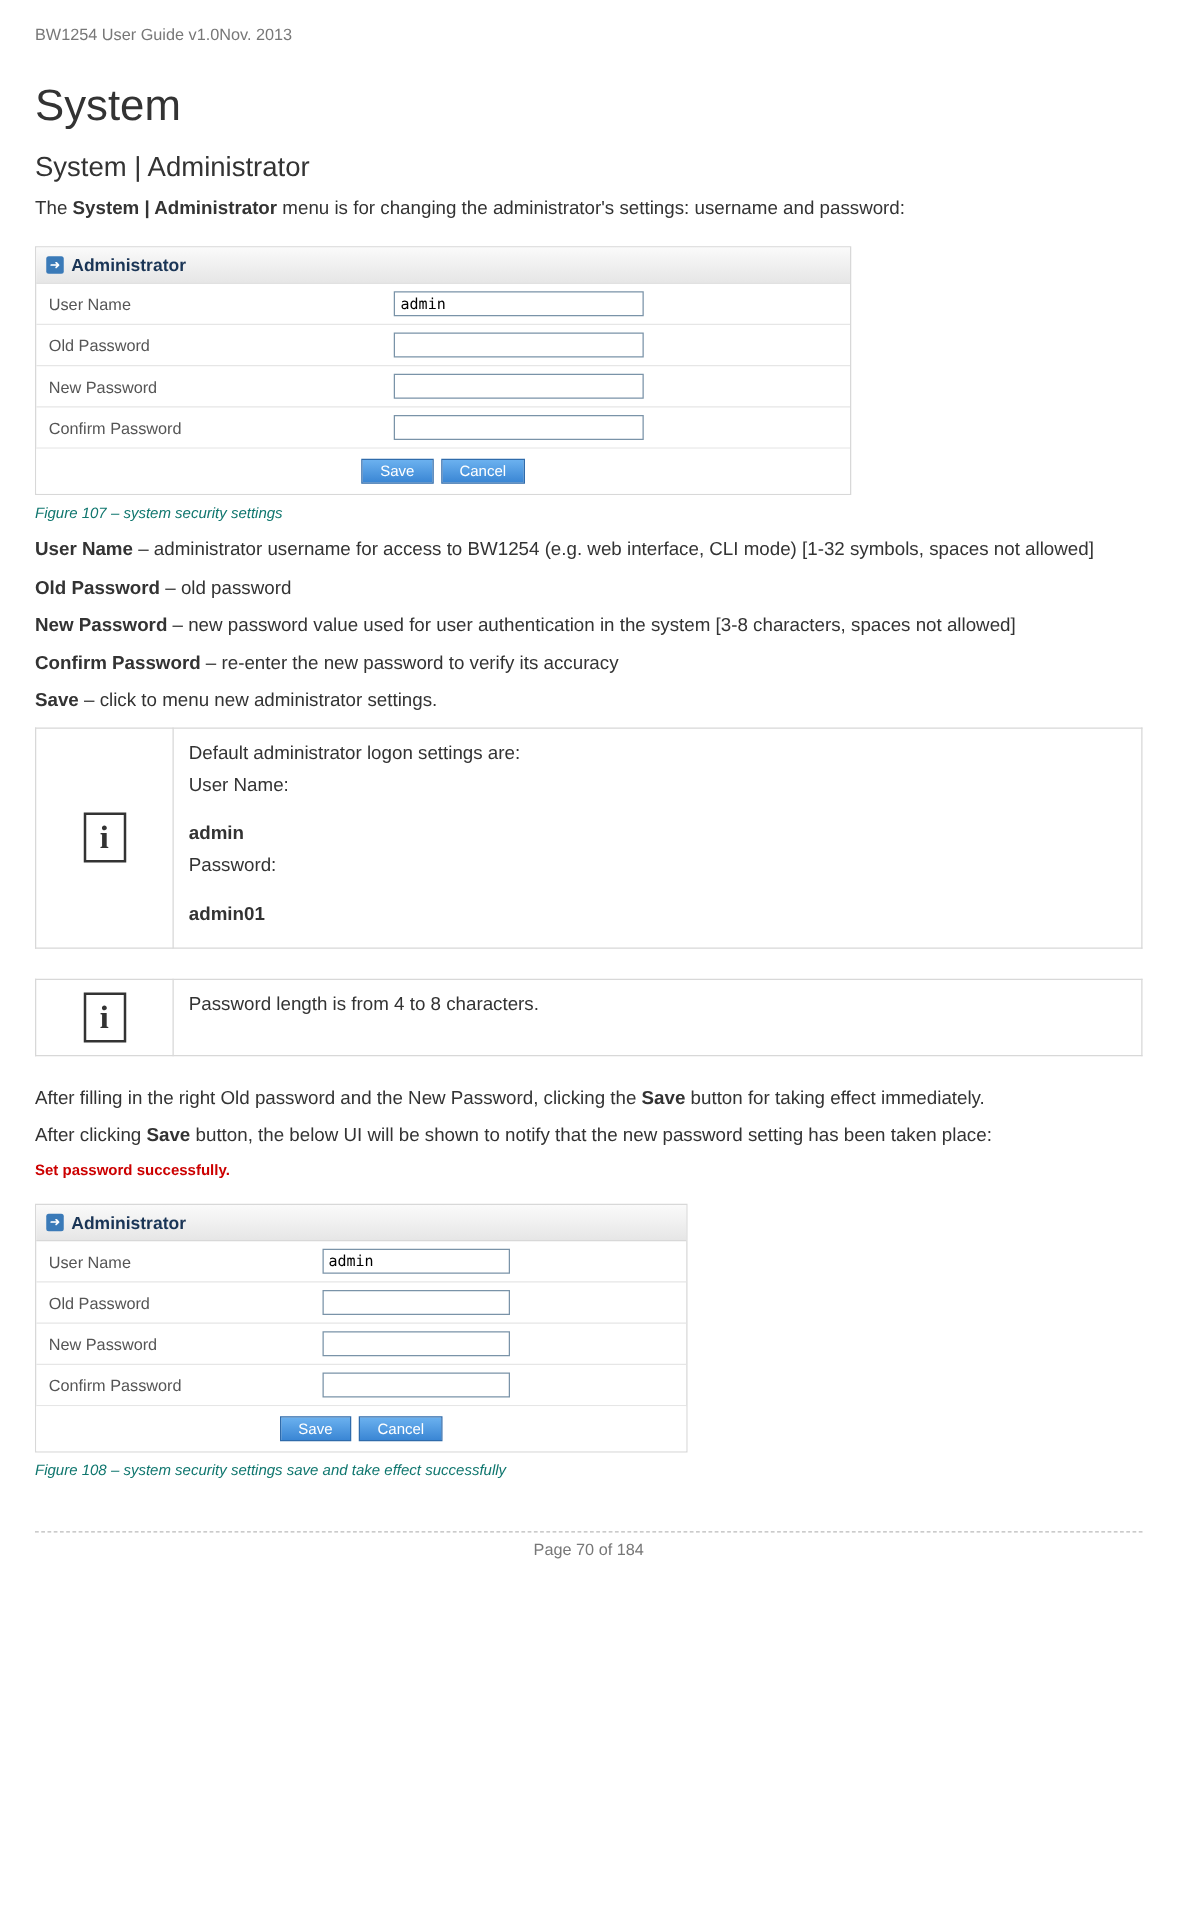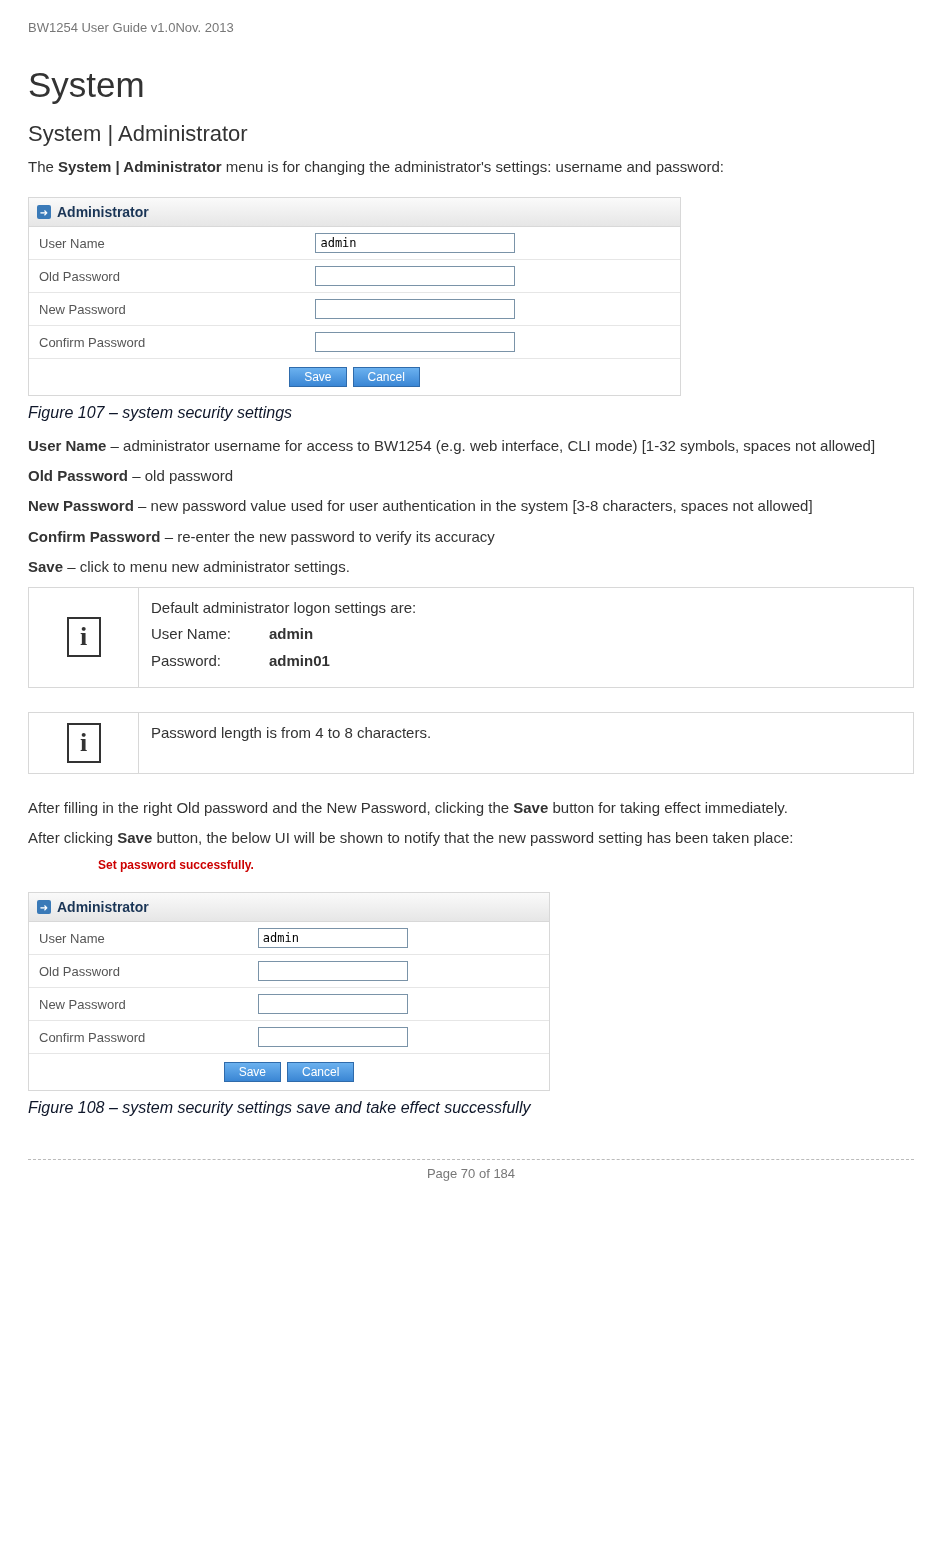--- a/index.html
+++ b/index.html
@@ -8,21 +8,21 @@
     font-size: 15px;
     color: #333;
     padding: 20px 28px;
     width: 942px;
     background: #fff;
   }
   .hdr { display: flex; justify-content: flex-start; color: #777; font-size: 13px; margin-bottom: 30px; }
   h1 { font-size: 35px; font-weight: normal; color: #333; margin-bottom: 16px; }
   h2 { font-size: 22px; font-weight: normal; color: #333; margin-bottom: 10px; }
   p { margin-bottom: 10px; line-height: 1.35; }
-  .caption { font-style: italic; color: #0f172a; font-size: 16px; margin: 6px 0 12px 0; }
+  .caption { font-style: italic; color: #0f766e; font-size: 12px; margin: 6px 0 12px 0; }
   .para b { font-weight: bold; }
   
   .panel { border: 1px solid #d8d8d8; width: 653px; margin: 20px 0 6px 0; }
   .panel.sm { width: 522px; }
   .panel-hd { background: linear-gradient(#fafafa,#e6e6e6); padding: 6px 8px; display: flex; align-items: center; gap: 6px; border-bottom: 1px solid #d8d8d8; }
   .panel-hd .arrow { width: 14px; height: 14px; background: #3a7ab8; display: inline-flex; align-items: center; justify-content: center; color: #fff; font-size: 10px; border-radius: 2px;}
   .panel-hd .ttl { font-weight: bold; color: #1a3556; font-family: Verdana, sans-serif; font-size: 14px; text-align: center;}
   .prow { display: flex; border-bottom: 1px solid #e6e6e6; align-items: center; }
   .prow .lbl { width: 44%; padding: 8px 10px; color: #555; font-family: Verdana, sans-serif; font-size: 13px;}
   .prow .ctl { padding: 6px 0; }
@@ -30,25 +30,25 @@
   .panel.sm .prow .ctl input { width: 150px; }
   .btnrow { display: flex; justify-content: center; gap: 6px; padding: 8px 0; background: #fff; }
   .btn { background: linear-gradient(#6bb1ef,#3a86d4); color: #fff; border: 1px solid #2f6bab; height: 20px; font-size: 12px; padding: 0 14px; cursor: pointer; font-family: Verdana, sans-serif;}
   
   .info-tbl { border: 1px solid #d8d8d8; border-collapse: collapse; width: 100%; margin: 8px 0 24px 0; }
   .info-tbl td { border: 1px solid #d8d8d8; padding: 10px 12px; vertical-align: top; }
   .info-tbl td.icon { width: 110px; text-align: center; vertical-align: middle; }
   .iwrap { display: inline-flex; border: 2px solid #333; width: 34px; height: 40px; align-items: center; justify-content: center; }
   .iwrap span { font-family: Georgia, serif; font-weight: bold; font-size: 26px; color: #333; }
   .info-tbl .body p { margin-bottom: 6px; }
-  .kv { display: flex; gap: 18px; }
+  .kv { display: flex; gap: 18px; flex-direction: column; }
   .kv .k { width: 100px; }
   .kv .v { font-weight: bold; }
   
-  .success { color: #c00; font-weight: bold; font-family: Verdana, sans-serif; font-size: 12px; margin-left: 70px; margin-top: 8px; margin-bottom:4px;}
+  .success { color: #c00; font-weight: bold; font-family: Verdana, sans-serif; font-size: 12px; margin-top: 8px; margin-bottom:4px;}
   
   .ftr { margin-top: 40px; border-top: 1px dashed #bbb; padding-top: 6px; text-align: center; color: #777; font-size: 13px;}
 </style>
 </head>
 <body>
 
 <div class="hdr">
   <span>BW1254 User Guide v1.0</span>
   <span>Nov.  2013</span>
 </div>

